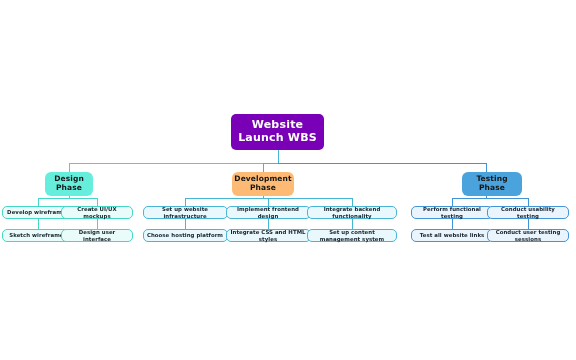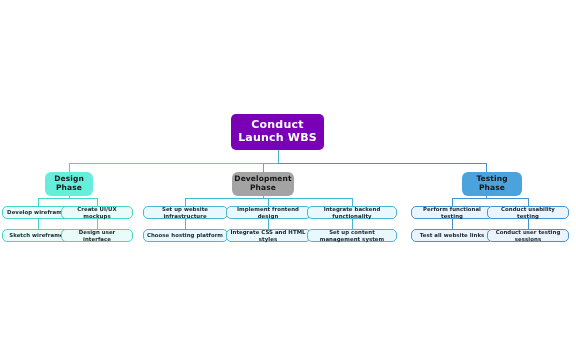--- a/index.html
+++ b/index.html
@@ -63,40 +63,40 @@
     position: absolute;
     box-sizing: border-box;
   }
   .h-line { height: 0; border-top-style: solid; border-top-width: 1.1px; }
   .v-line { width: 0; border-left-style: solid; border-left-width: 1.1px; }
 </style>
 </head>
 <body>
 
 <div id="canvas">
-    <div class="node root" style="left: 231px; top: 114px; width: 93px; height: 36px; background: rgb(122, 0, 184); color: rgb(255, 255, 255);">Conduct
+    <div class="node root" style="left: 231px; top: 114px; width: 93px; height: 36px; background: rgb(122, 0, 184); color: rgb(255, 255, 255);">Website
 Launch WBS</div>
     <div class="conn v-line" style="left: 277.5px; top: 150px; width: 0px; height: 13px; border-left-color: rgb(69, 183, 212);"></div>
     <div class="conn h-line" style="left: 69px; top: 163px; width: 208.5px; height: 0px; border-top-color: rgb(63, 217, 198);"></div>
     <div class="conn v-line" style="left: 69px; top: 163px; width: 0px; height: 9px; border-left-color: rgb(63, 217, 198);"></div>
     <div class="node phase" style="left: 45px; top: 172px; width: 48px; height: 24px; background: rgb(102, 238, 221);">Design
 Phase</div>
     <div class="conn v-line" style="left: 69px; top: 196px; width: 0px; height: 2px; border-left-color: rgb(63, 217, 198);"></div>
     <div class="conn h-line" style="left: 38px; top: 198px; width: 59px; height: 0px; border-top-color: rgb(63, 217, 198);"></div>
     <div class="conn v-line" style="left: 38px; top: 198px; width: 0px; height: 8px; border-left-color: rgb(63, 217, 198);"></div>
     <div class="conn v-line" style="left: 38px; top: 219px; width: 0px; height: 10px; border-left-color: rgb(63, 217, 198);"></div>
     <div class="node task" style="left: 2px; top: 206px; width: 72px; height: 13px; background: rgb(234, 252, 250); border-color: rgb(69, 214, 196);">Develop wireframes</div>
     <div class="node task" style="left: 2px; top: 229px; width: 72px; height: 13px; background: rgb(234, 252, 250); border-color: rgb(69, 214, 196);">Sketch wireframes</div>
     <div class="conn v-line" style="left: 97px; top: 198px; width: 0px; height: 8px; border-left-color: rgb(63, 217, 198);"></div>
     <div class="conn v-line" style="left: 97px; top: 219px; width: 0px; height: 10px; border-left-color: rgb(63, 217, 198);"></div>
     <div class="node task" style="left: 61px; top: 206px; width: 72px; height: 13px; background: rgb(234, 252, 250); border-color: rgb(69, 214, 196);">Create UI/UX mockups</div>
     <div class="node task" style="left: 61px; top: 229px; width: 72px; height: 13px; background: rgb(234, 252, 250); border-color: rgb(69, 214, 196);">Design user interface</div>
     <div class="conn h-line" style="left: 263px; top: 163px; width: 14.5px; height: 0px; border-top-color: rgb(69, 183, 212);"></div>
     <div class="conn v-line" style="left: 263px; top: 163px; width: 0px; height: 9px; border-left-color: rgb(69, 183, 212);"></div>
-    <div class="node phase" style="left: 232px; top: 172px; width: 62px; height: 24px; background: #a3a3a3;">Development
+    <div class="node phase" style="left: 232px; top: 172px; width: 62px; height: 24px; background: #fdba74;">Development
 Phase</div>
     <div class="conn v-line" style="left: 263px; top: 196px; width: 0px; height: 2px; border-left-color: rgb(69, 183, 212);"></div>
     <div class="conn h-line" style="left: 185px; top: 198px; width: 167px; height: 0px; border-top-color: rgb(69, 183, 212);"></div>
     <div class="conn v-line" style="left: 185px; top: 198px; width: 0px; height: 8px; border-left-color: rgb(69, 183, 212);"></div>
     <div class="conn v-line" style="left: 185px; top: 219px; width: 0px; height: 10px; border-left-color: rgb(69, 183, 212);"></div>
     <div class="node task" style="left: 142.5px; top: 206px; width: 85px; height: 13px; background: rgb(232, 248, 252); border-color: rgb(73, 182, 214);">Set up website infrastructure</div>
     <div class="node task" style="left: 142.5px; top: 229px; width: 85px; height: 13px; background: rgb(232, 248, 252); border-color: rgb(73, 182, 214);">Choose hosting platform</div>
     <div class="conn v-line" style="left: 268px; top: 198px; width: 0px; height: 8px; border-left-color: rgb(69, 183, 212);"></div>
     <div class="conn v-line" style="left: 268px; top: 219px; width: 0px; height: 10px; border-left-color: rgb(69, 183, 212);"></div>
     <div class="node task" style="left: 225.5px; top: 206px; width: 85px; height: 13px; background: rgb(232, 248, 252); border-color: rgb(73, 182, 214);">Implement frontend design</div>

